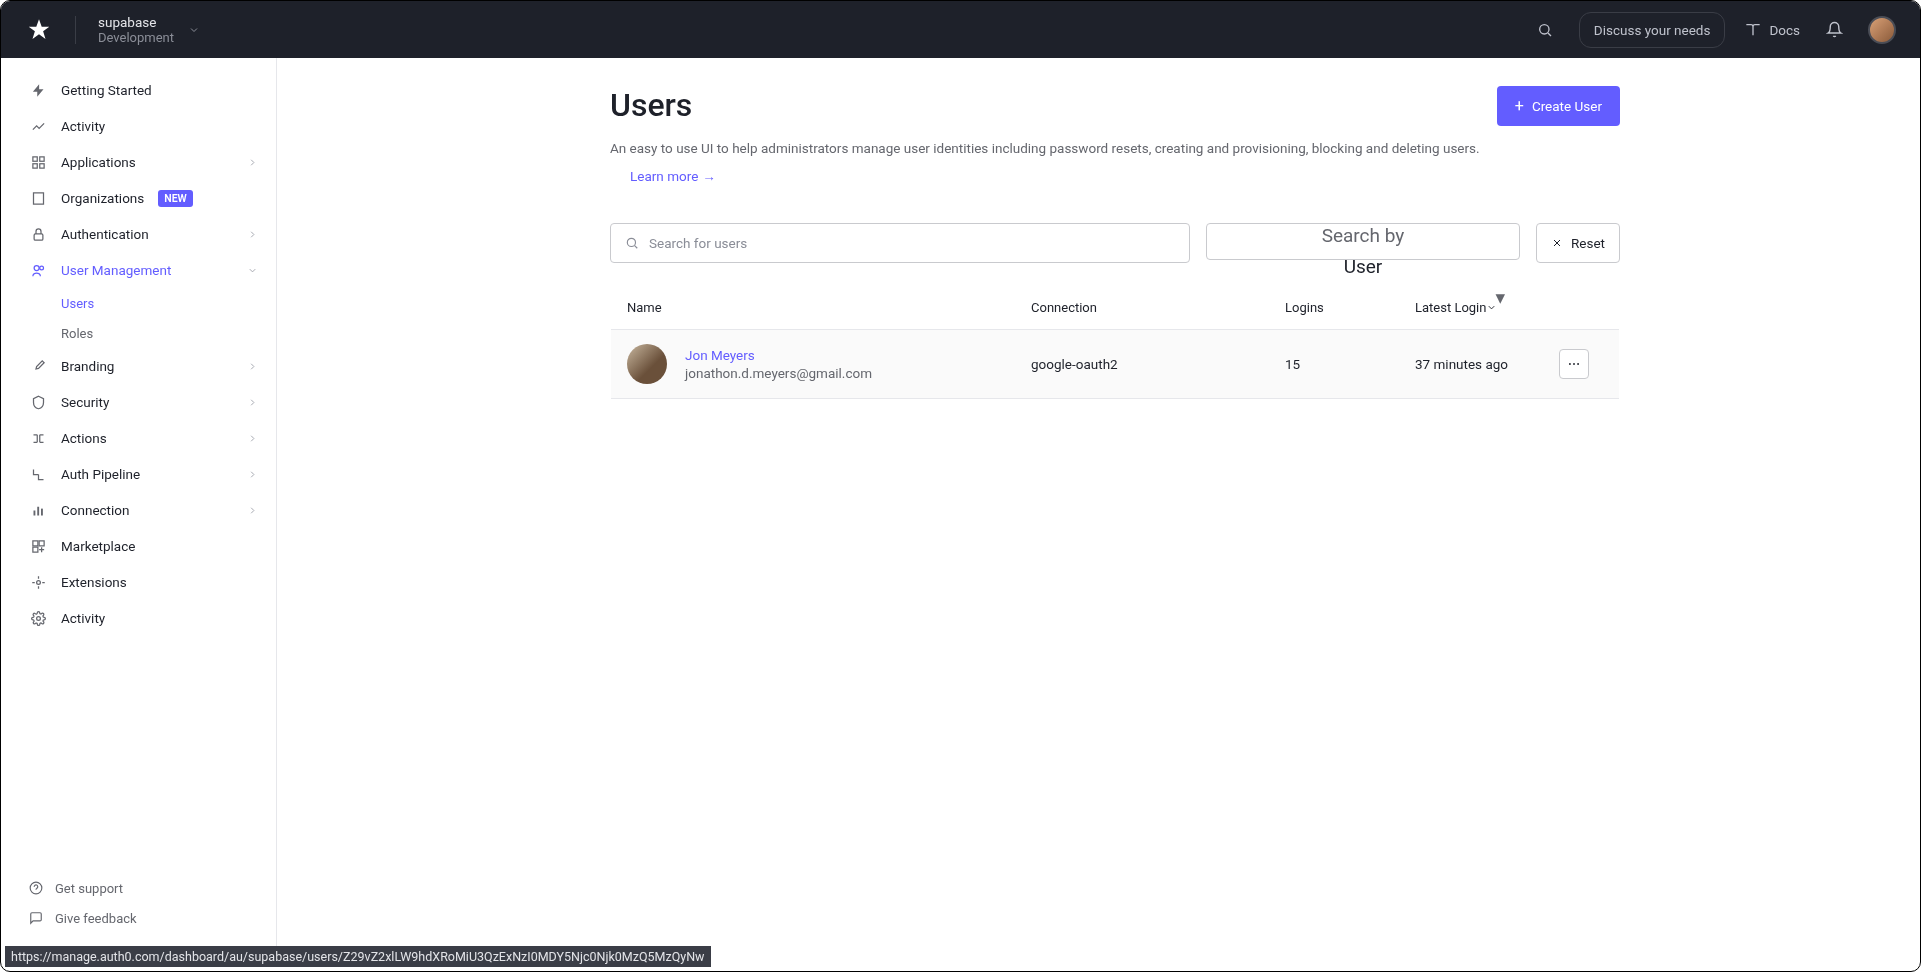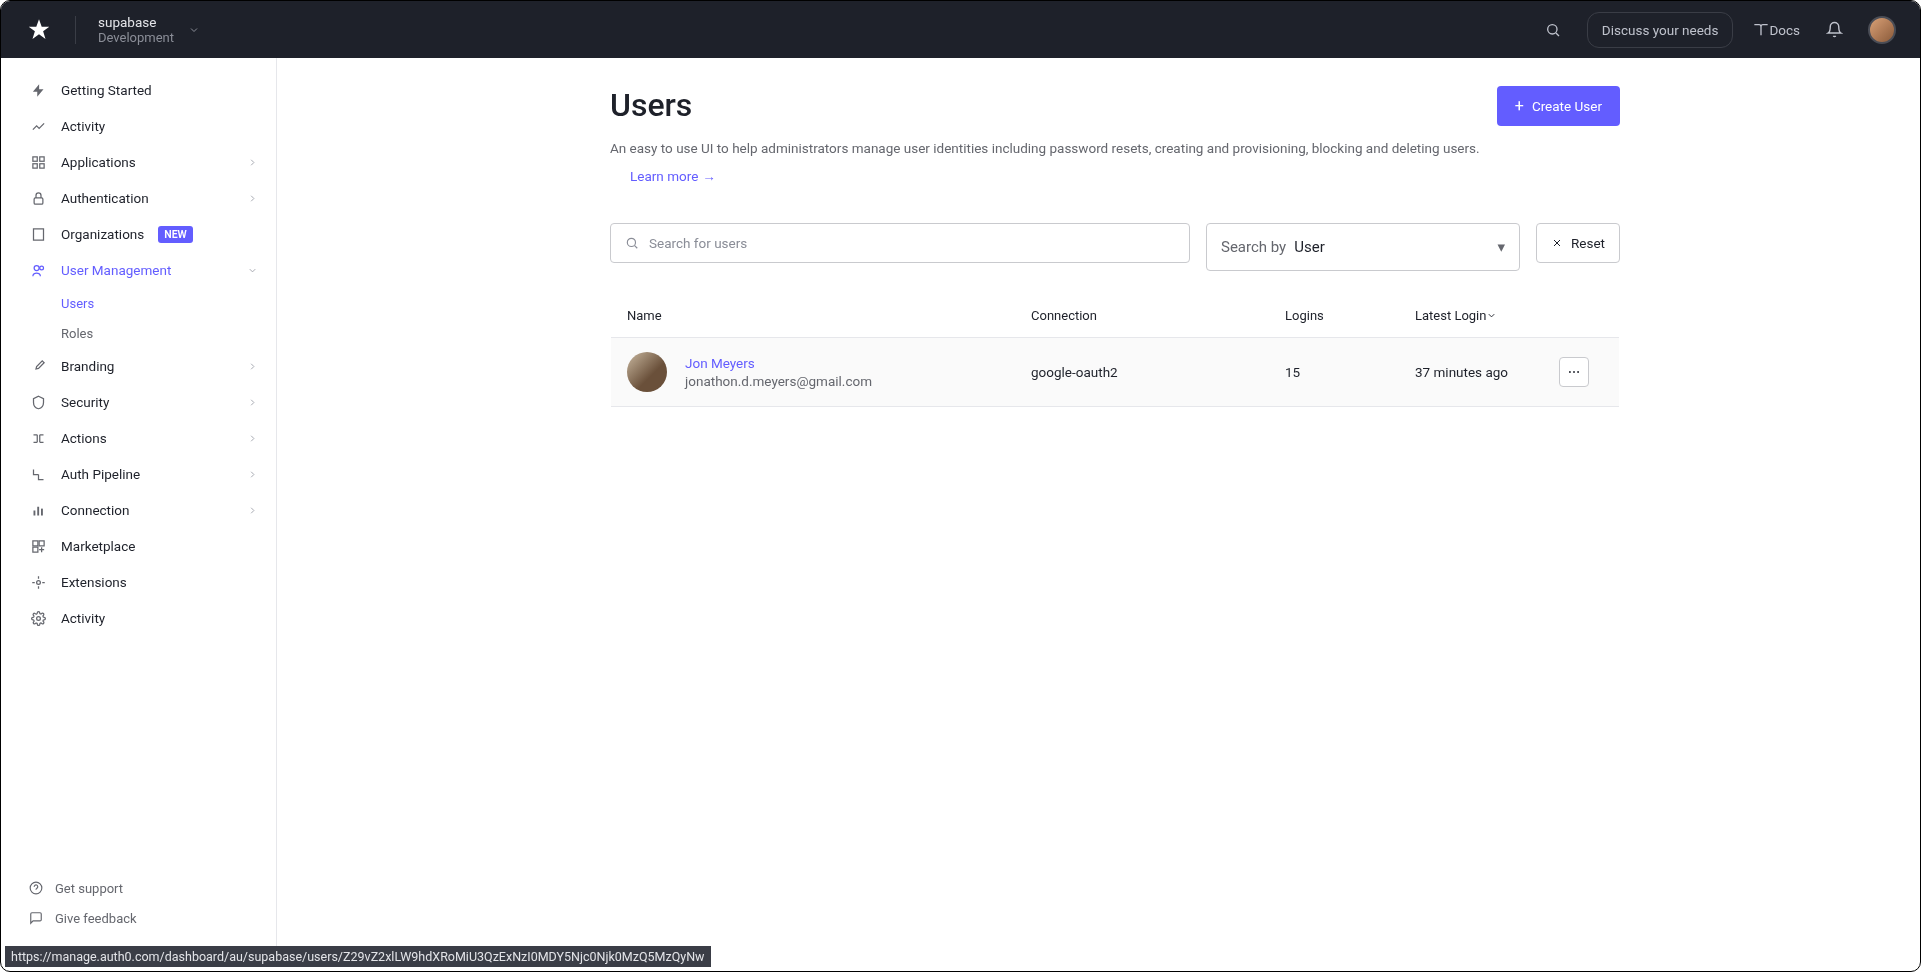--- a/index.html
+++ b/index.html
@@ -33,21 +33,21 @@
 .content { width:1010px; margin-left:333px; }
 .page-head { display:flex; align-items:flex-start; justify-content:space-between; margin-bottom:12px; }
 .page-title { font-size:32px; font-weight:500; color:#1e212a; }
 .create-btn { height:40px; padding:0 18px; background:#635dff; color:#fff; border:none; border-radius:4px; font-size:13.5px; display:flex; align-items:center; gap:8px; cursor:pointer; }
 .page-desc { font-size:13.5px; color:#65676e; line-height:1.6; margin-bottom:6px; }
 .learn-link { color:#635dff; font-size:13.5px; cursor:pointer; display:inline-flex; align-items:center; gap:4px; margin-left:20px; }
 .filters { display:flex; gap:16px; margin-top:38px; margin-bottom:22px; }
 .search-box { flex:1; height:40px; border:1px solid #c9cace; border-radius:4px; display:flex; align-items:center; padding:0 14px; gap:10px; }
 .search-box input { border:none; outline:none; flex:1; font-size:13.5px; color:#1e212a; background:transparent; }
 .search-box input::placeholder { color:#8a8d97; }
-.dropdown { width:314px; height:48px; border:1px solid #c9cace; border-radius:4px; display:flex; align-items:center; padding:0 14px; font-size:15px; cursor:pointer; gap:8px; }
+.dropdown { width:314px; height:37px; border:1px solid #c9cace; border-radius:4px; display:flex; align-items:center; padding:0 14px; font-size:19px; cursor:pointer; gap:8px;flex-direction:column; }
 .dropdown .label { color:#65676e; }
 .dropdown .value { color:#1e212a; }
 .dropdown .dd-chev { margin-left:auto; color:#65676e; }
 .reset-btn { height:40px; padding:0 14px; border:1px solid #c9cace; border-radius:4px; background:#fff; font-size:13.5px; display:flex; align-items:center; gap:8px; cursor:pointer; color:#1e212a; }
 .table { width:100%; border:1px solid transparent; }
 .thead { display:flex; padding:0 16px; height:44px; align-items:center; font-size:13px; color:#1e212a; border-bottom:1px solid #e6e7eb; }
 .col-name { flex:0 0 404px; }
 .col-conn { flex:0 0 254px; }
 .col-logins { flex:0 0 130px; }
 .col-latest { flex:1; display:flex; align-items:center; }
@@ -84,21 +84,21 @@
     </span>
   </div>
   <div class="header-right">
     <div class="hicon-btn">
       <svg width="16" height="16" viewBox="0 0 24 24" fill="none" stroke="currentColor" stroke-width="2">
           <circle cx="11" cy="11" r="7"></circle>
           <line x1="21" y1="21" x2="16.5" y2="16.5"></line>
         </svg>
     </div>
     <button class="hbtn">Discuss your needs</button>
-    <div class="hicon-btn" style="width:auto;">
+    <div class="hicon-btn" style="width:auto;gap:8px;">
       <svg width="16" height="16" viewBox="0 0 24 24" fill="none" stroke="currentColor" stroke-width="2">
           <path d="M2 4h7a3 3 0 013 3v13M22 4h-7a3 3 0 00-3 3v13"></path>
         </svg>
       <span style="color:#bfc2cc;font-size:13.5px;">Docs</span>
     </div>
     <div class="hicon-btn">
       <svg width="17" height="17" viewBox="0 0 24 24" fill="none" stroke="currentColor" stroke-width="2">
           <path d="M18 8a6 6 0 10-12 0c0 7-3 9-3 9h18s-3-2-3-9M13.7 21a2 2 0 01-3.4 0"></path>
         </svg>
     </div>
@@ -128,52 +128,52 @@
       <div class="nav-item">
         <span class="nav-icon">
             <svg width="15" height="15" viewBox="0 0 24 24" fill="none" stroke="currentColor" stroke-width="2">
               <rect x="3" y="3" width="7" height="7"></rect>
               <rect x="14" y="3" width="7" height="7"></rect>
               <rect x="3" y="14" width="7" height="7"></rect>
               <rect x="14" y="14" width="7" height="7"></rect>
             </svg>
           </span>
         <span>Applications</span>
-        <span class="chev">
-            <svg width="11" height="11" viewBox="0 0 24 24" fill="none" stroke="currentColor" stroke-width="2">
-              <polyline points="9 18 15 12 9 6"></polyline>
-            </svg>
-          </span>
-      </div>
-      <div class="nav-item">
-        <span class="nav-icon">
-            <svg width="15" height="15" viewBox="0 0 24 24" fill="none" stroke="currentColor" stroke-width="2">
-              <rect x="5" y="11" width="14" height="10" rx="2"></rect>
-              <path d="M8 11V7a4 4 0 018 0v4"></path>
-            </svg>
-          </span>
-        <span>Authentication</span>
         <span class="chev">
             <svg width="11" height="11" viewBox="0 0 24 24" fill="none" stroke="currentColor" stroke-width="2">
               <polyline points="9 18 15 12 9 6"></polyline>
             </svg>
           </span>
       </div>
       <div class="nav-item">
         <span class="nav-icon">
             <svg width="15" height="15" viewBox="0 0 24 24" fill="none" stroke="currentColor" stroke-width="2">
               <rect x="4" y="3" width="16" height="18"></rect>
               <line x1="9" y1="8" x2="9" y2="8"></line>
               <line x1="15" y1="8" x2="15" y2="8"></line>
               <line x1="9" y1="13" x2="9" y2="13"></line>
               <line x1="15" y1="13" x2="15" y2="13"></line>
             </svg>
           </span>
         <span>Organizations</span>
         <span class="badge-new">NEW</span>
+      </div>
+      <div class="nav-item">
+        <span class="nav-icon">
+            <svg width="15" height="15" viewBox="0 0 24 24" fill="none" stroke="currentColor" stroke-width="2">
+              <rect x="5" y="11" width="14" height="10" rx="2"></rect>
+              <path d="M8 11V7a4 4 0 018 0v4"></path>
+            </svg>
+          </span>
+        <span>Authentication</span>
+        <span class="chev">
+            <svg width="11" height="11" viewBox="0 0 24 24" fill="none" stroke="currentColor" stroke-width="2">
+              <polyline points="9 18 15 12 9 6"></polyline>
+            </svg>
+          </span>
       </div>
       <div class="nav-item active">
         <span class="nav-icon">
             <svg width="15" height="15" viewBox="0 0 24 24" fill="none" stroke="currentColor" stroke-width="2">
               <circle cx="9" cy="8" r="4"></circle>
               <path d="M3 21c0-3 3-5 6-5s6 2 6 5"></path>
               <circle cx="17" cy="8" r="3"></circle>
             </svg>
           </span>
         <span>User Management</span>

